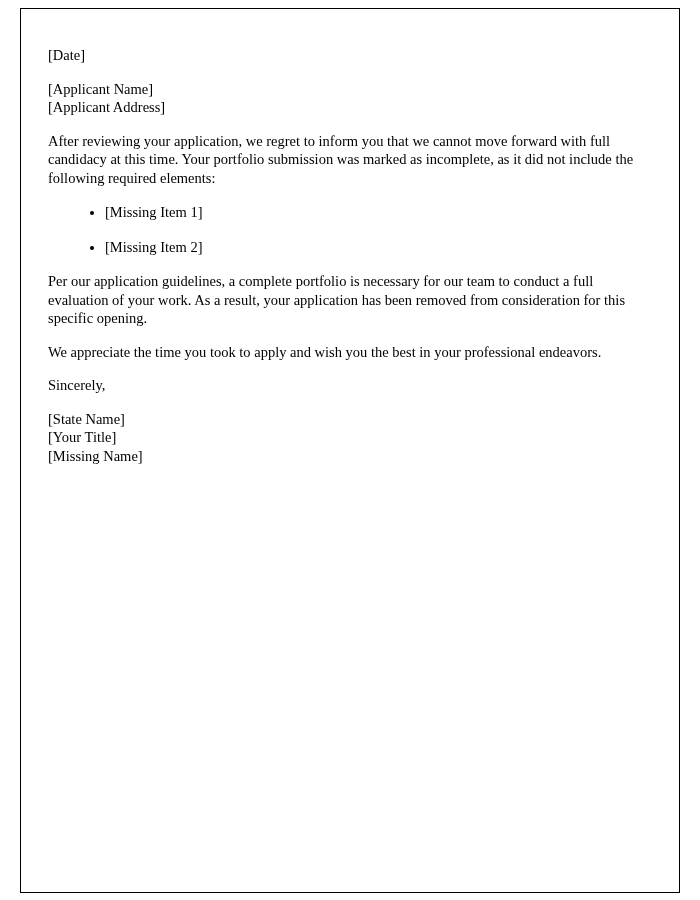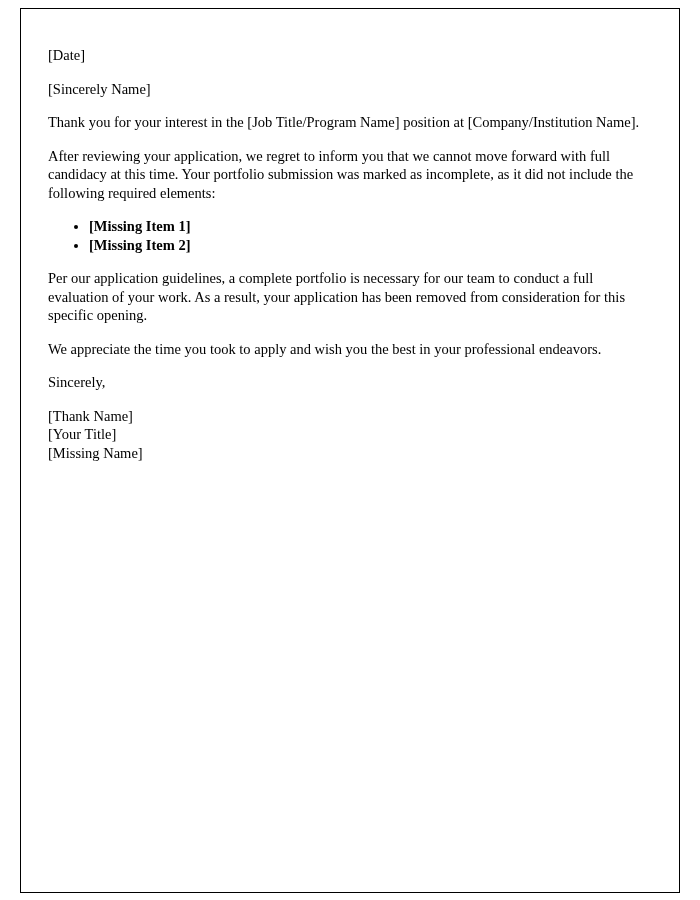--- a/index.html
+++ b/index.html
@@ -33,52 +33,51 @@
     line-height: 18.5px;
   }
   .letter p {
     margin-top: 0;
   }
   ul.block {
     padding-left: 41px;
     list-style-type: disc;
   }
   ul.block li {
-    margin: 0;
-    font-weight: bold;
+    margin: 16px;
   }
 </style>
 </head>
 <body>
 
 <div class="page">
   <div class="letter">
 
     <p class="block">[Date]</p>
 
     <div class="block">
-      <div>[Sincerely Name]</div>
+      <div>[Applicant Name]</div>
+      <div>[Applicant Address]</div>
     </div>
 
 
-    <p class="block">Thank you for your interest in the [Job Title/Program Name] position at [Company/Institution Name].</p>
 
     <p class="block">After reviewing your application, we regret to inform you that we cannot move forward with full candidacy at this time. Your portfolio submission was marked as incomplete, as it did not include the following required elements:</p>
 
     <ul class="block">
       <li>[Missing Item 1]</li>
       <li>[Missing Item 2]</li>
     </ul>
 
     <p class="block">Per our application guidelines, a complete portfolio is necessary for our team to conduct a full evaluation of your work. As a result, your application has been removed from consideration for this specific opening.</p>
 
     <p class="block">We appreciate the time you took to apply and wish you the best in your professional endeavors.</p>
 
     <p class="block">Sincerely,</p>
 
     <div class="block">
-      <div>[Thank Name]</div>
+      <div>[State Name]</div>
       <div>[Your Title]</div>
       <div>[Missing Name]</div>
     </div>
 
   </div>
 </div>
 
 </body></html>

